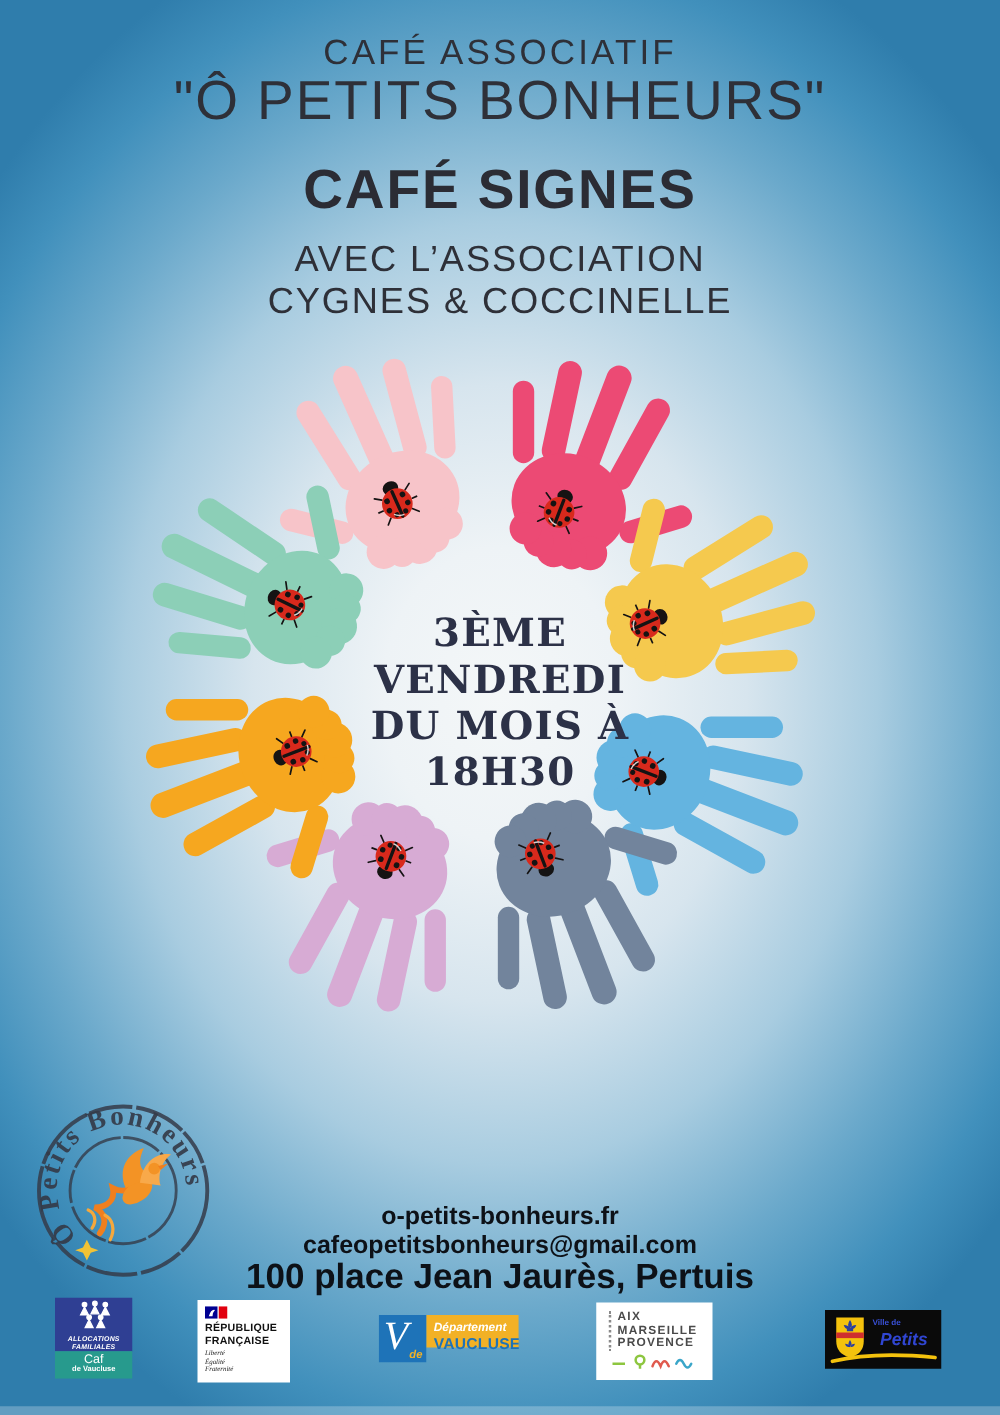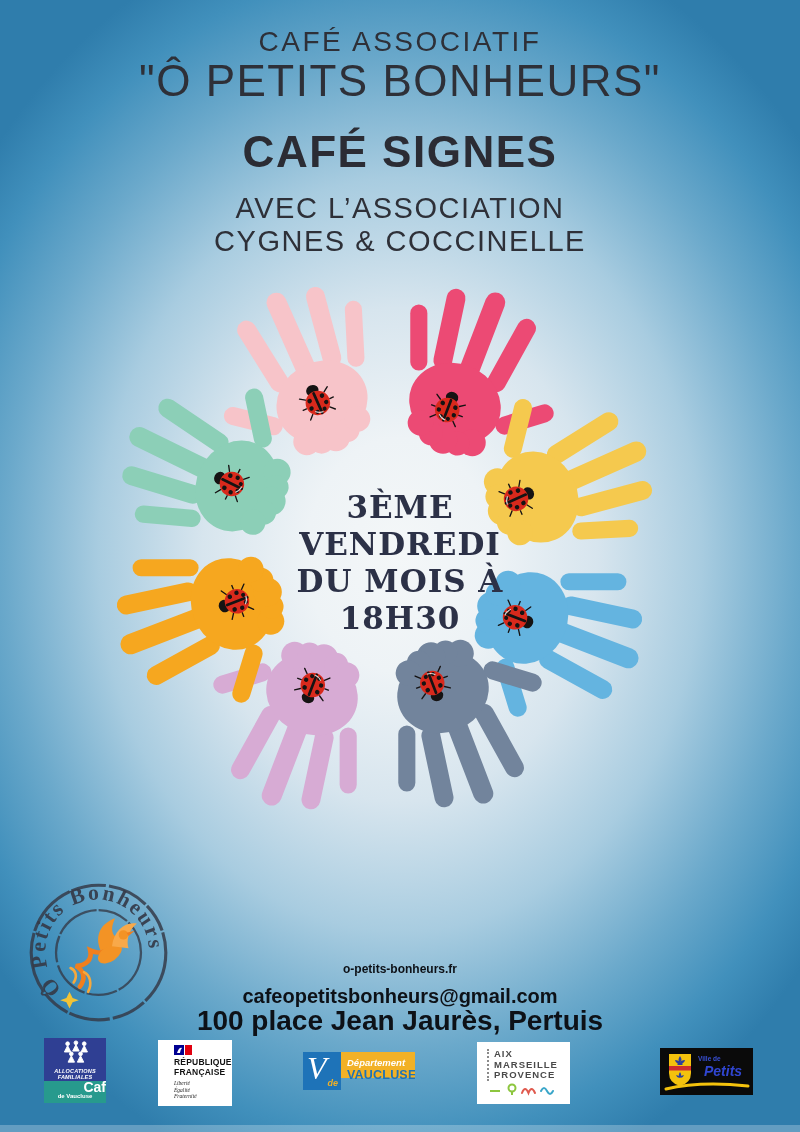--- a/index.html
+++ b/index.html
@@ -27,38 +27,38 @@
   svg.bug { position:absolute; transform:rotate(var(--rot)); transform-origin:17px 19px; }
   
   .badge {
     position:absolute; left:250px; top:489px; width:300px; text-align:center;
     font-family:"DejaVu Serif", "Liberation Serif", serif;
     font-weight:600; font-size:31px; line-height:37px; color:#2c3147; letter-spacing:1px;
   }
   
   .f-part    { top:886px;  font-size:23px; font-weight:700; color:#0d1117; }
   .f-contact { top:939px;  font-size:20px; font-weight:700; color:#0d1117; }
-  .f-web     { top:962px;  font-size:12px; font-weight:700; color:#0d1117; }
+  .f-web     { top:962px;  font-size:20px; font-weight:700; color:#0d1117; }
   .f-email   { top:985px;  font-size:20px; font-weight:700; color:#0d1117; }
   .f-addr    { top:1005px; font-size:28px; font-weight:700; color:#0d1117; }
   
   .stamp { position:absolute; left:26px; top:880px; }
   .stamp text {
     font-family:"Liberation Serif", serif; font-weight:700; font-size:21px;
     letter-spacing:2px; fill:#353b49; opacity:.92;
   }
   
   .logo { position:absolute; overflow:hidden; }
   .logo-caf { left:44px; top:1038px; width:62px; height:65px; font-weight:700; }
   .caf-top { background:#2f3f93; height:43px; color:#fff; text-align:center; padding-top:2px; }
   .caf-top .cap { font-size:5.5px; font-style:italic; line-height:6px; letter-spacing:.2px; }
   .caf-bot { background:#279a8d; height:22px; color:#fff; text-align:center; line-height:9px; padding-top:2px; }
-  .caf-bot .n { font-size:14px; font-weight:700;text-align:right; }
+  .caf-bot .n { font-size:10px; font-weight:400; }
   .caf-bot .s { font-size:6px; }
-  .logo-rf { left:158px; top:1040px; width:74px; height:66px; background:#fff; padding:5px 16px; }
+  .logo-rf { left:158px; top:1040px; width:74px; height:66px; background:#fff; padding:5px 6px; }
   .rf-flag { display:flex; gap:1px; margin-bottom:3px; }
   .rf-title { font-size:8.5px; font-weight:800; color:#111; line-height:9.5px; letter-spacing:.2px; }
   .rf-motto { margin-top:3px; font-family:"Liberation Serif", serif; font-style:italic; font-size:5.5px; line-height:6.5px; color:#222; }
   .logo-vau { left:303px; top:1052px; height:38px; display:flex; }
   .vau-blue { width:38px; height:38px; background:#1e73b8; position:relative; }
   .vau-v { position:absolute; left:4px; top:-2px; color:#fff; font-family:"Liberation Serif",serif; font-style:italic; font-size:32px; }
   .vau-de { position:absolute; right:3px; bottom:2px; color:#f2b126; font-style:italic; font-size:9px; font-weight:700; }
   .vau-yellow { width:74px; height:26px; background:#f2b126; padding:5px 0 0 6px; }
   .vau-dept { color:#fff; font-style:italic; font-weight:700; font-size:9.5px; }
   .vau-name { color:#1e73b8; font-weight:800; font-size:12.5px; letter-spacing:.2px; }

